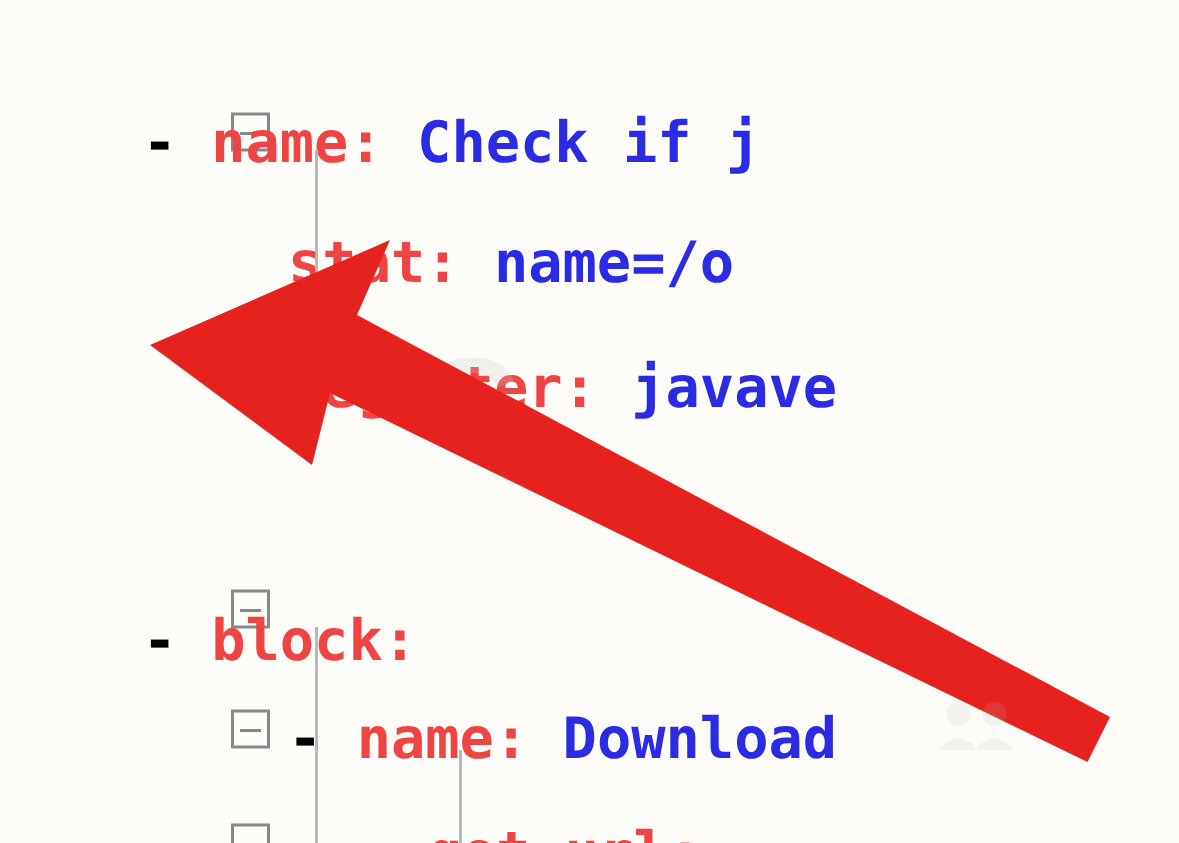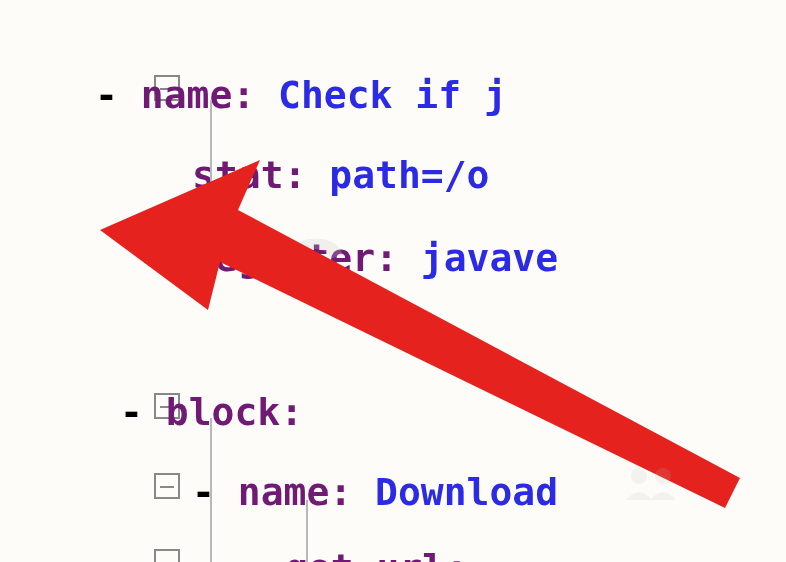--- a/index.html
+++ b/index.html
@@ -51,21 +51,21 @@
       width: 2px;
       background: #b8b8b8;
       left: 210px;
     }
     .guide2 {
       position: absolute;
       width: 2px;
       background: #b8b8b8;
       left: 306px;
     }
-    .k-black { color: #701a75; }
+    .k-black { color: #ef4444; }
     .k-blue { color: #2b2be5; }
     .dash { color: #000; }
     .toptext {
       position: absolute;
       left: 210px;
       top: -28px;
       font-size: 38px;
     }
     .arrow-container {
       position: absolute;
@@ -87,21 +87,21 @@
     .badge {
       position: absolute;
       right: 105px;
       bottom: 60px;
       opacity: 0.15;
       pointer-events: none;
     }
     .line1 { position: absolute; top: 55px; left: 0; }
     .line2 { position: absolute; top: 135px; left: 0; }
     .line3 { position: absolute; top: 218px; left: 0; }
-    .line4 { position: absolute; top: 372px; left: 0; margin-left: 25px; }
+    .line4 { position: absolute; top: 387px; left: 0; }
     .line5 { position: absolute; top: 452px; left: 0; justify-content: center; }
     .line6 { position: absolute; top: 528px; left: 0; }
     .code { display: inline; }
     .indent1 { display: inline-block; width: 95px; }
     .indent2 { display: inline-block; width: 192px; }
     .indent3 { display: inline-block; width: 285px; }
     .foldpos { position: absolute; }
   </style>
 </head>
 <body>
@@ -111,21 +111,21 @@
   <span class="toptext k-black">---</span>
 
   <span class="foldpos" style="left:154px; top:66px;"><span class="fold-box"></span></span>
   <div class="line line1">
     <span class="indent1"></span>
     <span class="code"><span class="dash">- </span><span class="k-black">name</span><span class="k-black">: </span><span class="k-blue">Check if j</span></span>
   </div>
 
   <div class="line line2">
     <span class="indent2"></span>
-    <span class="code"><span class="k-black">stat</span><span class="k-black">: </span><span class="k-blue">path=/o</span></span>
+    <span class="code"><span class="k-black">stat</span><span class="k-black">: </span><span class="k-blue">name=/o</span></span>
   </div>
 
   <div class="line line3">
     <span class="indent2"></span>
     <span class="code"><span class="k-black">register</span><span class="k-black">: </span><span class="k-blue">javave</span></span>
   </div>
 
   <span class="foldpos" style="left:154px; top:384px;"><span class="fold-box"></span></span>
   <div class="line line4">
     <span class="indent1"></span>

